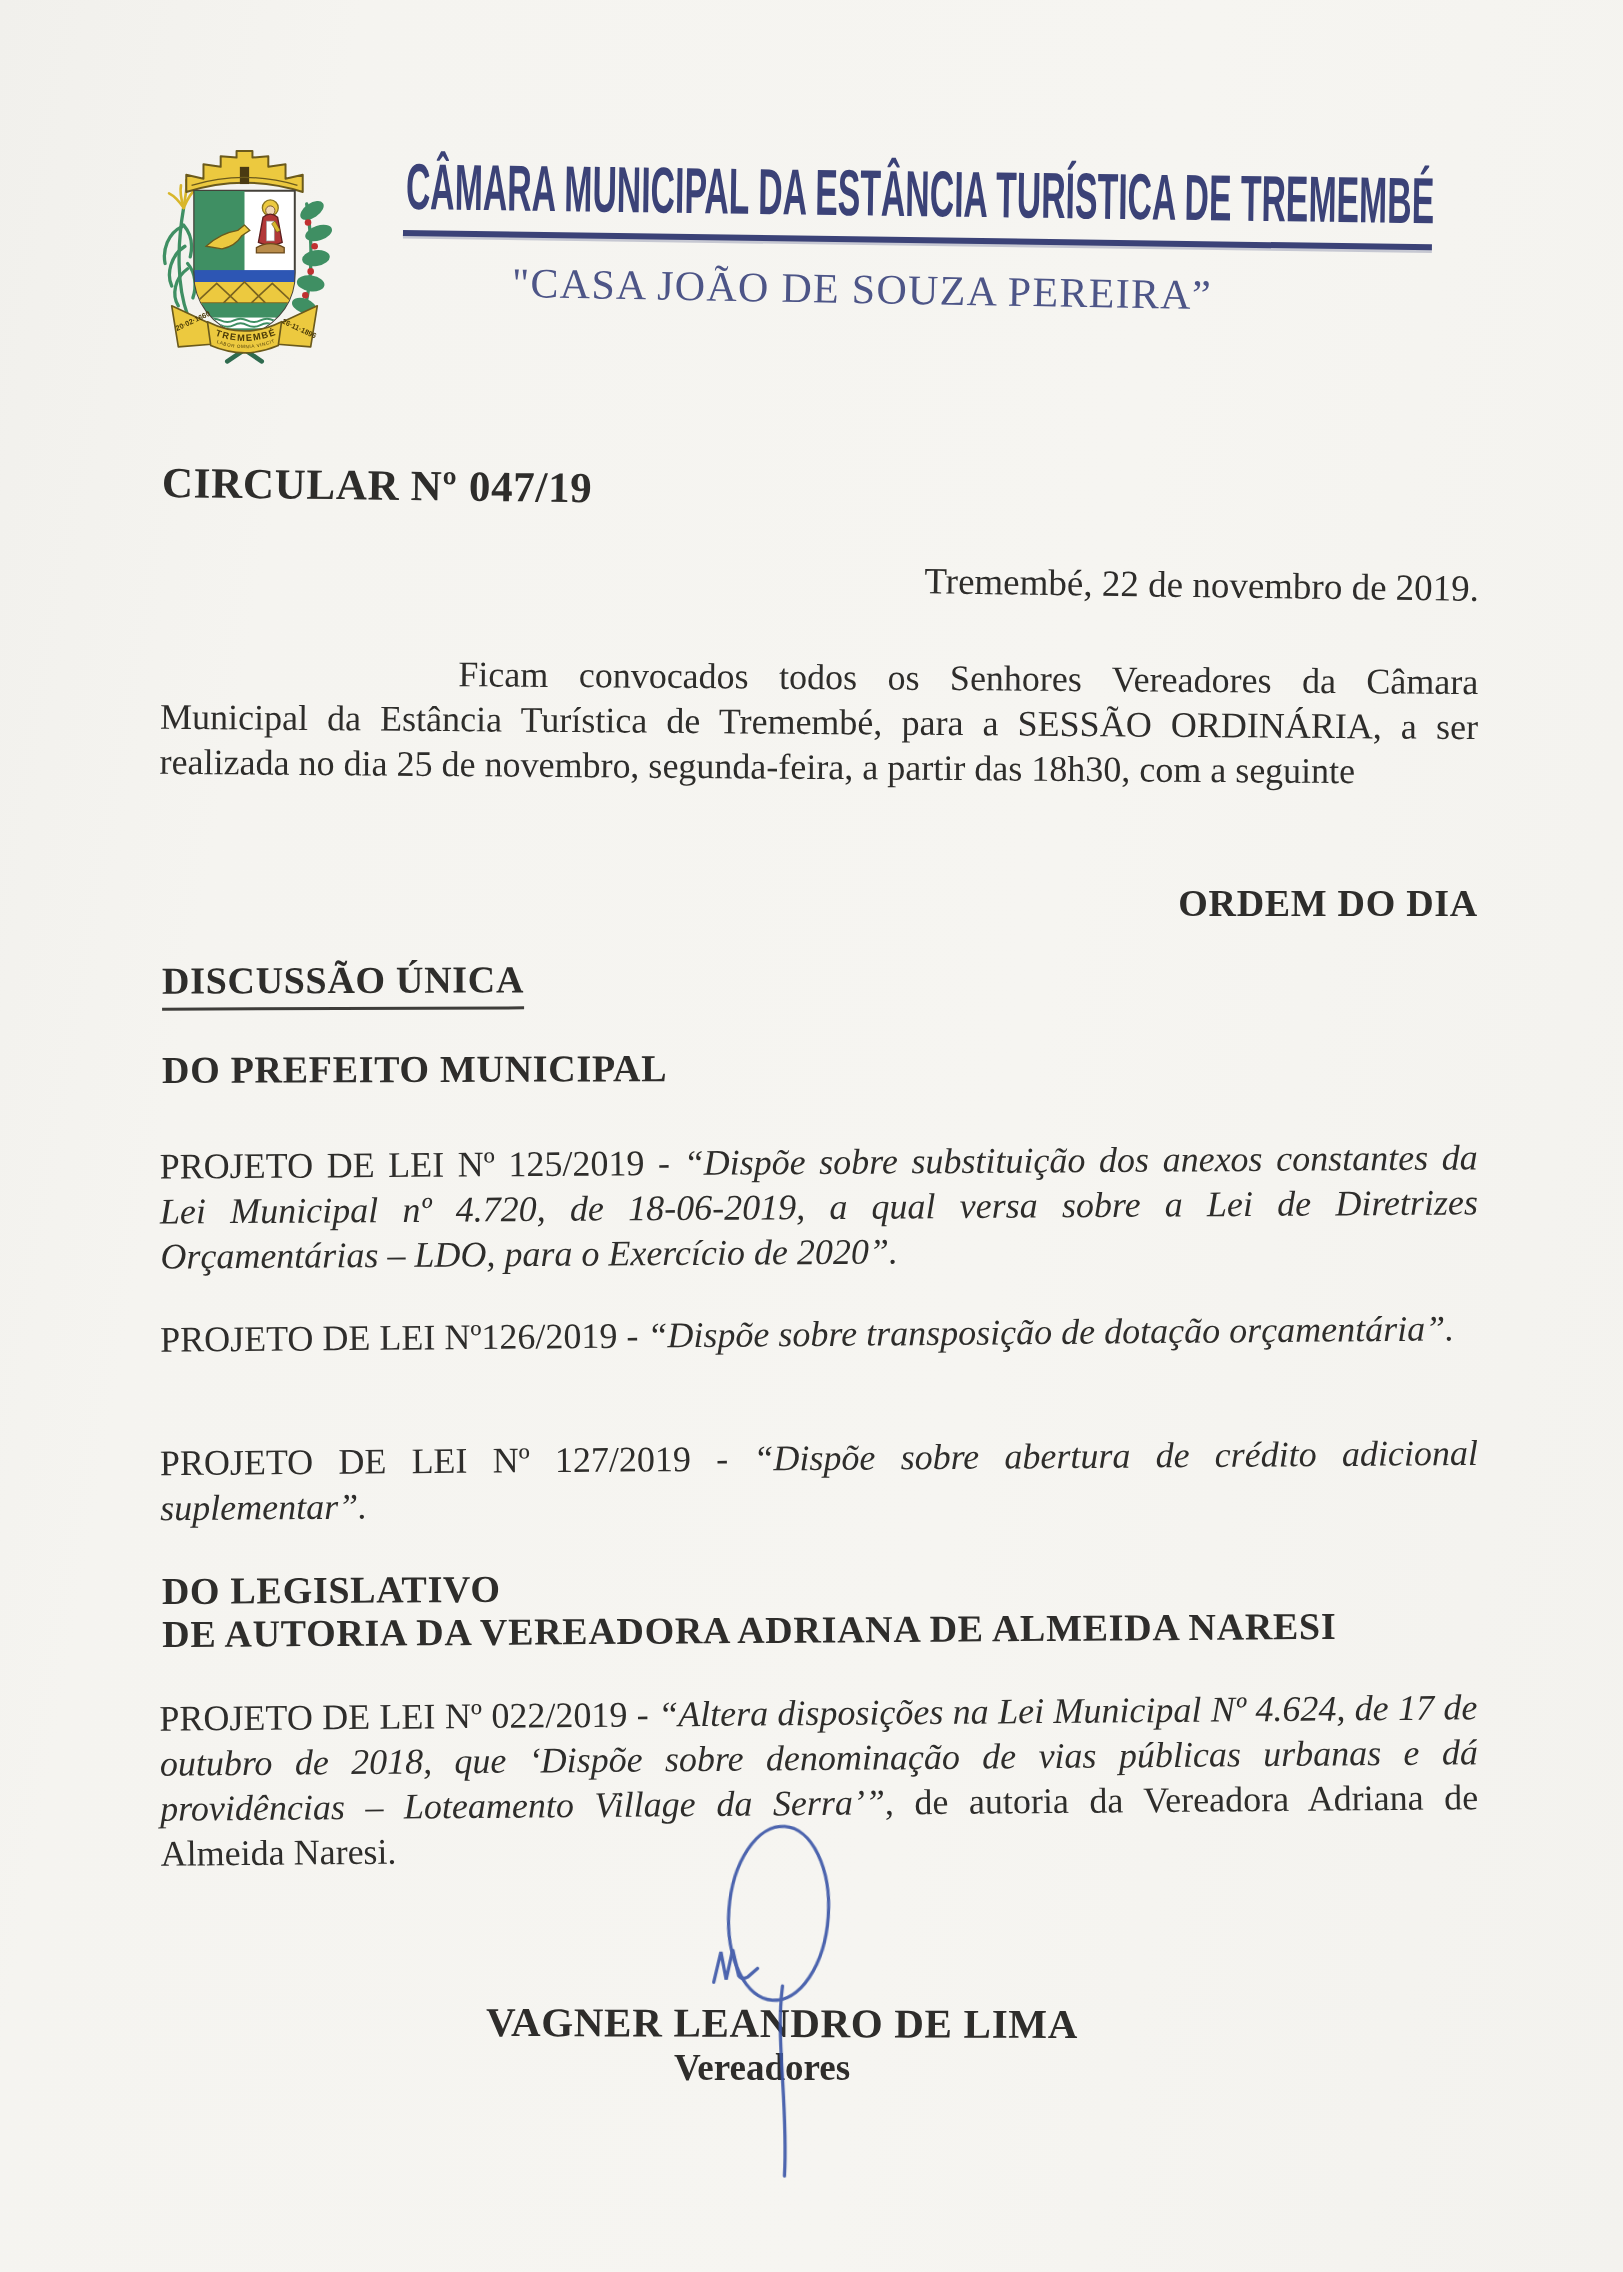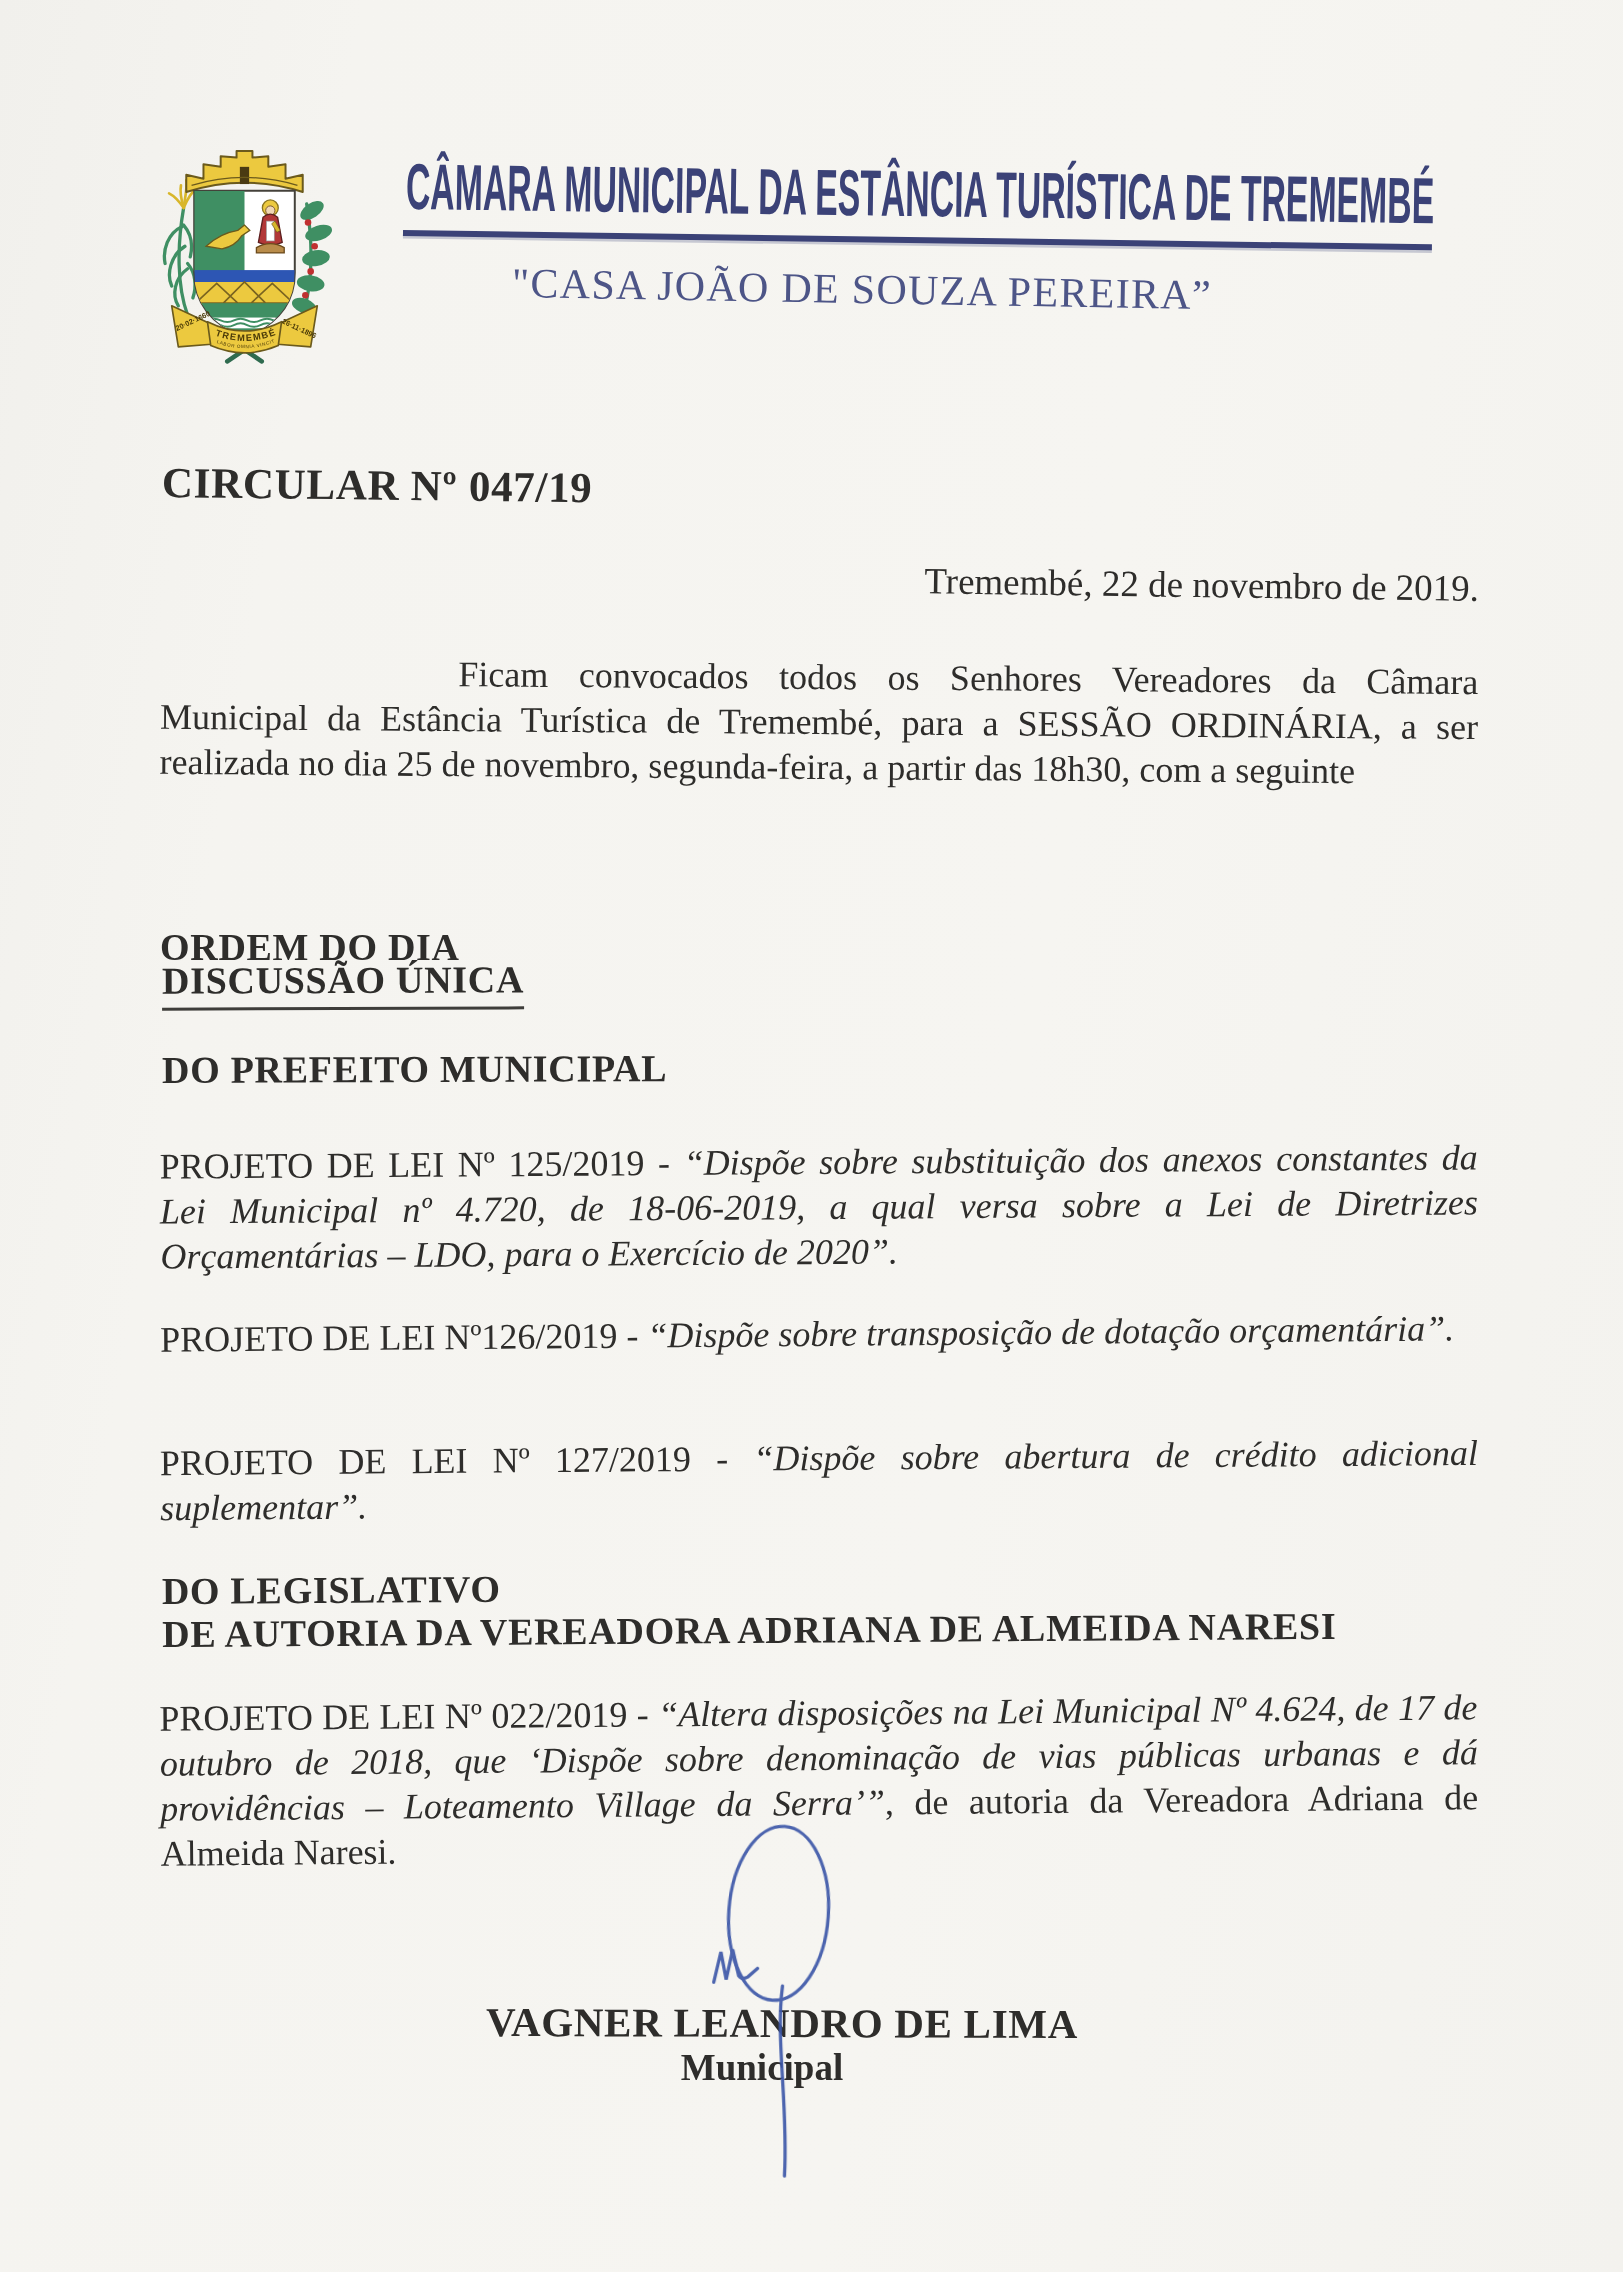--- a/index.html
+++ b/index.html
@@ -41,22 +41,22 @@
     position:absolute;left:890px;top:567px;width:589px;text-align:right;
     font-size:37px;white-space:nowrap;
     transform:rotate(0.8deg);transform-origin:100% 50%;
   }
   .intro{
     position:absolute;left:160px;top:655px;width:1318px;margin:0;
     font-size:36px;line-height:45px;text-align:justify;text-indent:298px;
     transform:rotate(0.45deg);
   }
   .ordem{
-    position:absolute;left:160px;top:881px;width:1318px;text-align:left;
-    font-size:38px;font-weight:bold;letter-spacing:0.7px;margin-top:44px;
+    position:absolute;left:160px;top:881px;width:1318px;text-align:right;
+    font-size:38px;font-weight:bold;letter-spacing:0.7px;
   }
   .discussao{position:absolute;left:162px;top:958px;transform:rotate(-0.2deg);}
   .discussao .u{
     display:inline-block;font-size:38px;font-weight:bold;letter-spacing:0.7px;
     border-bottom:3.9px solid #3e3d3a;padding-bottom:5.2px;
   }
   .prefeito{
     position:absolute;left:162px;top:1047px;
     font-size:38px;font-weight:bold;letter-spacing:0.7px;
     transform:rotate(-0.2deg);
@@ -214,16 +214,16 @@
 
   <svg class="signature" viewBox="0 0 380 600" aria-hidden="true">
     <g fill="none" stroke="#3c57a8" stroke-width="5" stroke-linecap="round" opacity="0.92">
       <ellipse cx="155" cy="167" rx="76" ry="133" transform="rotate(4 155 167)"></ellipse>
       <path d="M56,272 l11,-46 8,42 10,-46 9,40 q5,7 14,2 l15,-13"></path>
       <path d="M161,278 C150,360 170,460 164,568"></path>
     </g>
   </svg>
 
   <div class="signer-name">VAGNER LEANDRO DE LIMA</div>
-  <div class="signer-role">Municipal</div>
+  <div class="signer-role">Vereadores</div>
 
 </div>
 
 
 </body></html>

